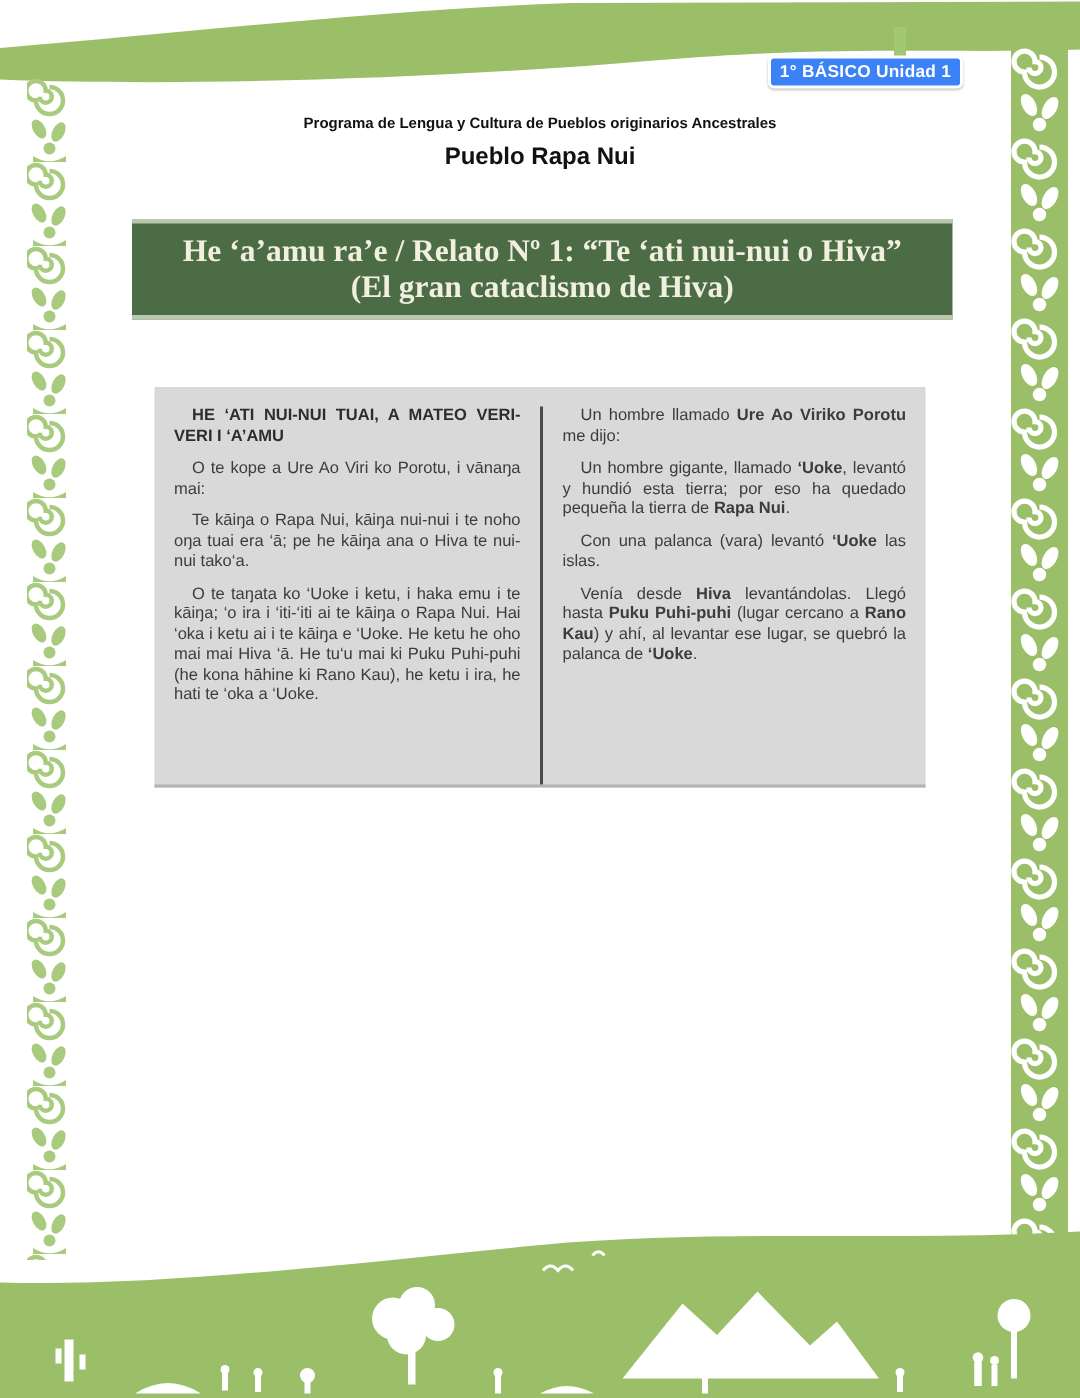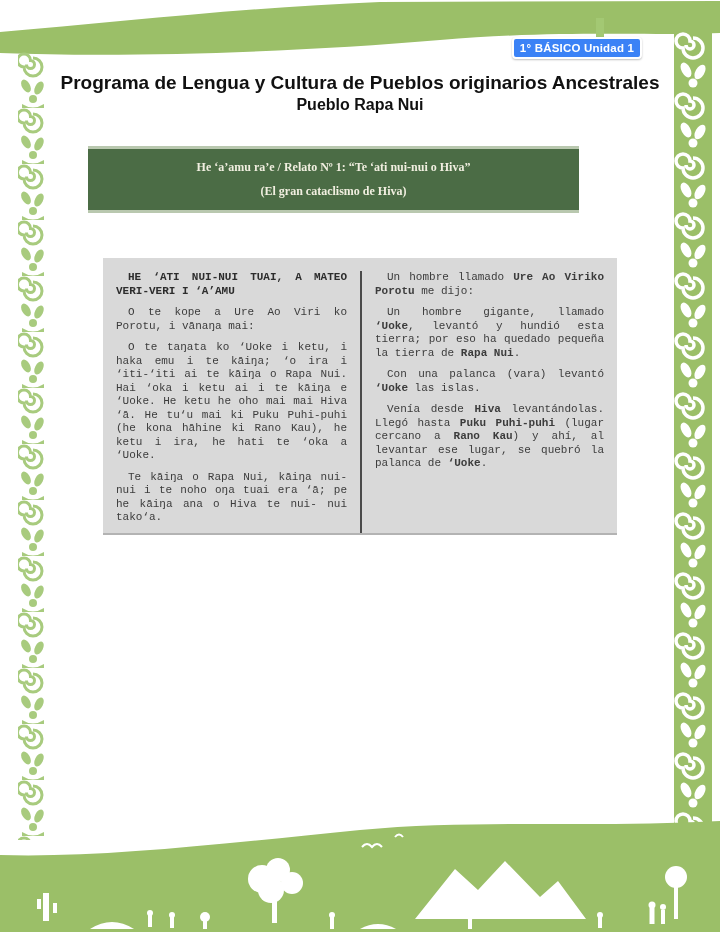--- a/index.html
+++ b/index.html
@@ -13,39 +13,39 @@
   .badge-stem{position:absolute;left:596px;top:18px;width:8px;height:24px;background:#a3c873;}
   .badge{
     position:absolute;left:512px;top:37px;width:126px;height:18px;
     background:#3b82f6;border:2px solid #ffffff;border-radius:4px;
     box-shadow:0 1px 2px rgba(0,0,0,.25);
     color:#ffffff;font-size:11.5px;font-weight:bold;text-align:center;
     line-height:18px;letter-spacing:.2px;
   }
   
   .doc-header{position:absolute;left:60px;top:72px;width:600px;text-align:center;color:#111;}
-  .doc-header .l1{font-size:19px;font-weight:bold;line-height:22px;}
+  .doc-header .l1{font-size:10px;font-weight:bold;line-height:22px;}
   .doc-header .l2{font-size:16px;font-weight:bold;line-height:22px;}
   .title-banner{
-    position:absolute;left:88px;top:146px;width:491px;
+    position:absolute;left:88px;top:146px;width:547px;
     background:#4b6c45;border-top:3px solid #b9c8af;border-bottom:3px solid #b9c8af;
     color:#f1efe0;text-align:center;padding:6px 0 7px;
-    font-family:"Liberation Serif",serif;font-weight:bold;font-size:12px;line-height:24px;
+    font-family:"Liberation Serif",serif;font-weight:bold;font-size:21px;line-height:24px;
   }
   
   .border-left{position:absolute;left:18px;top:52px;}
   .border-right{position:absolute;left:674px;top:30px;}
   
   .content-box{
     position:absolute;left:103px;top:258px;width:514px;
     background:#d9d9d9;border-bottom:2px solid #b3b3b3;
     color:#3c3c3c;
   }
   .cols{display:flex;min-height:252px;padding-top:13px;}
-  .col{width:50%;box-sizing:border-box;padding:0 13px;text-align:justify;font-family:Liberation Mono, monospace;}
+  .col{width:50%;box-sizing:border-box;padding:0 13px;text-align:justify;}
   .col.right{border-left:2px solid #4a4a4a;}
   .col-heading{font-size:11px;font-weight:bold;line-height:14px;color:#2d2d2d;margin:0 0 9px;}
   .col p{font-size:11px;line-height:13.5px;margin:0 0 8px;text-indent:12px;}
   .source-line{font-size:9.5px;line-height:12px;padding:8px 10px 14px;color:#3c3c3c;}
   
   .bottom-band{position:absolute;left:0;top:817px;width:720px;height:115px;}
 </style>
 </head>
 <body>
 
@@ -96,22 +96,22 @@
     <div>He ‘a’amu ra’e / Relato Nº 1: “Te ‘ati nui-nui o Hiva”</div>
     <div>(El gran cataclismo de Hiva)</div>
   </div>
 
   <div class="content-box">
     <div class="cols">
       <div class="col left">
         <p class="col-heading">HE ‘ATI NUI-NUI TUAI, A MATEO VERI-VERI I ‘A’AMU</p>
         <div class="paras">
             <p><span>O te kope a Ure Ao Viri ko Porotu, i vānaŋa mai:</span></p>
+            <p><span>Te kāiŋa o Rapa Nui, kāiŋa nui-nui i te noho oŋa tuai era ‘ā; pe he kāiŋa ana o Hiva te nui- nui tako‘a.</span></p>
             <p><span>O te taŋata ko ‘Uoke i ketu, i haka emu i te kāiŋa; ‘o ira i ‘iti-‘iti ai te kāiŋa o Rapa Nui. Hai ‘oka i ketu ai i te kāiŋa e ‘Uoke. He ketu he oho mai mai Hiva ‘ā. He tu‘u mai ki Puku Puhi-puhi (he kona hāhine ki Rano Kau), he ketu i ira, he hati te ‘oka a ‘Uoke.</span></p>
-            <p><span>Te kāiŋa o Rapa Nui, kāiŋa nui-nui i te noho oŋa tuai era ‘ā; pe he kāiŋa ana o Hiva te nui- nui tako‘a.</span></p>
           </div>
       </div>
       <div class="col right">
         <div class="paras">
             <p><span>Un hombre llamado </span><span style="font-weight: bold;">Ure Ao Viriko Porotu</span><span> me dijo:</span></p>
             <p><span>Un hombre gigante, llamado </span><span style="font-weight: bold;">‘Uoke</span><span>, levantó y hundió esta tierra; por eso ha quedado pequeña la tierra de </span><span style="font-weight: bold;">Rapa Nui</span><span>.</span></p>
             <p><span>Con una palanca (vara) levantó </span><span style="font-weight: bold;">‘Uoke</span><span> las islas.</span></p>
             <p><span>Venía desde </span><span style="font-weight: bold;">Hiva</span><span> levantándolas. Llegó hasta </span><span style="font-weight: bold;">Puku Puhi-puhi</span><span> (lugar cercano a </span><span style="font-weight: bold;">Rano Kau</span><span>) y ahí, al levantar ese lugar, se quebró la palanca de </span><span style="font-weight: bold;">‘Uoke</span><span>.</span></p>
           </div>
       </div>

